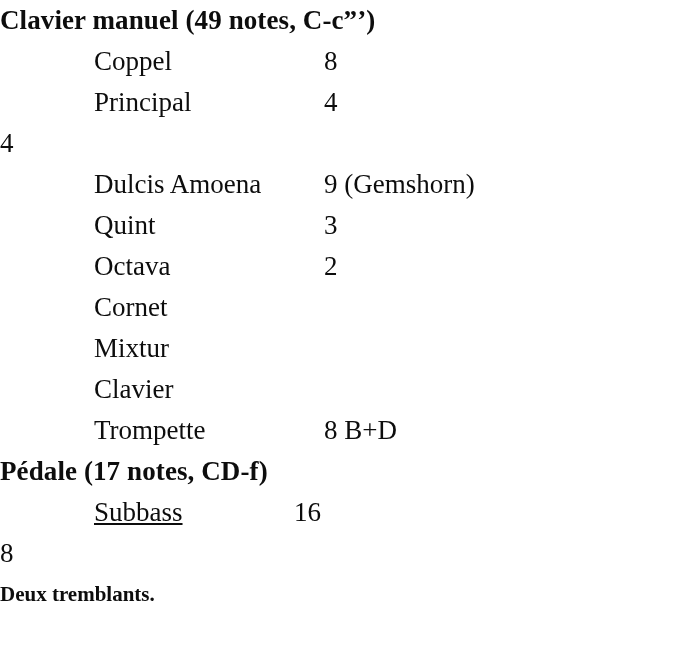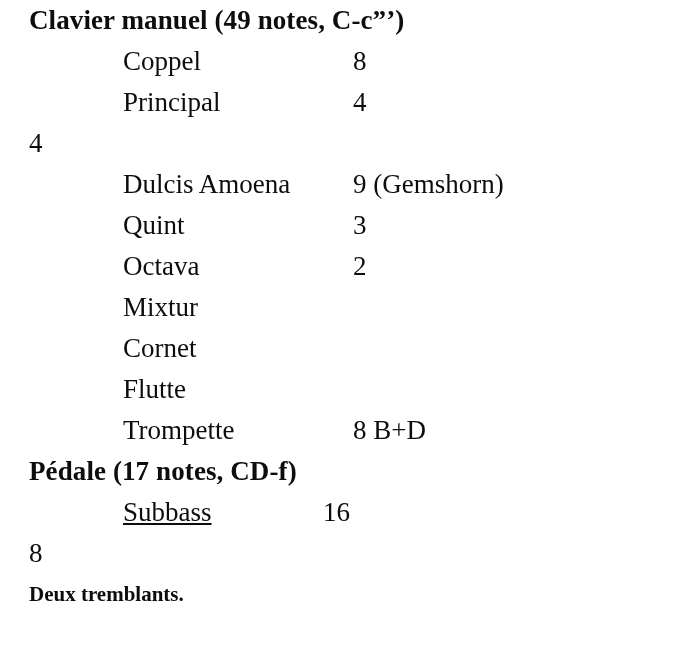--- a/index.html
+++ b/index.html
@@ -16,21 +16,21 @@
   }
   .page {
     position: relative;
     width: 681px;
     height: 669px;
     padding: 0;
     box-sizing: border-box;
   }
   .stoplist {
     position: absolute;
-    left: 29px;
+    left: 0;
     top: 0px;
     right: 0;
   }
   .section-title {
     font-weight: bold;
     font-size: 27px;
     line-height: 41px;
     letter-spacing: 0.1px;
     white-space: nowrap;
   }
@@ -84,29 +84,29 @@
     </div>
     <div class="stop-row">
       <span class="stop-name">Quint</span>
       <span class="stop-pitch">3</span>
     </div>
     <div class="stop-row">
       <span class="stop-name">Octava</span>
       <span class="stop-pitch">2</span>
     </div>
     <div class="stop-row">
+      <span class="stop-name">Cornet</span>
+      <span class="stop-pitch"></span>
+    </div>
+    <div class="stop-row">
       <span class="stop-name">Mixtur</span>
       <span class="stop-pitch"></span>
     </div>
     <div class="stop-row">
-      <span class="stop-name">Cornet</span>
-      <span class="stop-pitch"></span>
-    </div>
-    <div class="stop-row">
-      <span class="stop-name">Flutte</span>
+      <span class="stop-name">Clavier</span>
       <span class="stop-pitch"></span>
     </div>
     <div class="stop-row">
       <span class="stop-name">Trompette</span>
       <span class="stop-pitch">8 B+D</span>
     </div>
 
     <div class="section-title">Pédale (17 notes, CD-f)</div>
 
     <div class="stop-row indent-narrow">

